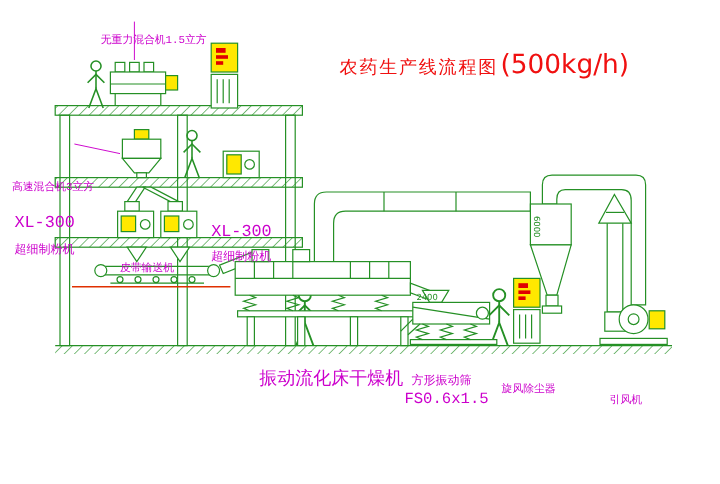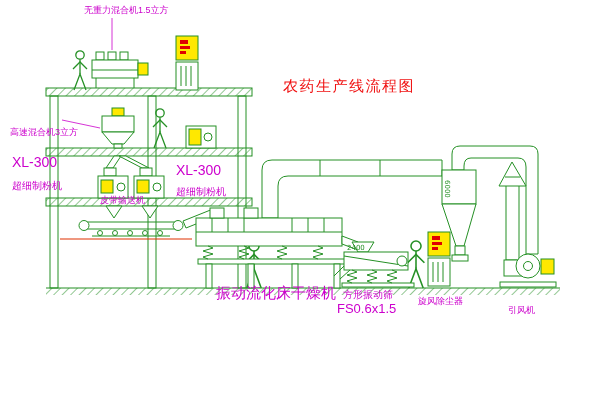--- a/index.html
+++ b/index.html
@@ -3,29 +3,30 @@
 <meta charset="utf-8">
 <style>
   html,body{margin:0;padding:0;background:#ffffff;}
   .stage{
     position:relative;width:600px;height:403px;background:#ffffff;overflow:hidden;
     font-family:"DejaVu Sans",sans-serif;
   }
   .stage svg{position:absolute;left:0;top:0;}
   .lbl{
     position:absolute;color:#cc00cc;white-space:nowrap;line-height:1;
-    font-family:Liberation Sans, sans-serif;
+    font-family:Liberation Mono, monospace;
+    margin-top:24px;
   }
   .dim{
     position:absolute;color:#259025;font-size:7px;white-space:nowrap;line-height:1;
   }
   .dim-v{transform:rotate(90deg);transform-origin:0 0;}
   .title-row{
     position:absolute;left:283px;top:42px;display:flex;align-items:baseline;
-    color:#f01010;white-space:nowrap;margin-top:35px;
+    color:#f01010;white-space:nowrap;
   }
   .title-main{font-size:15px;letter-spacing:1.5px;}
   .title-cap{font-size:22px;margin-left:2px;}
 </style>
 </head>
 <body>
 
 <div class="stage">
 
 <svg width="600" height="403" viewBox="0 0 600 403">
@@ -198,20 +199,21 @@
     <rect x="504" y="260" width="20" height="16"></rect>
     <circle cx="528" cy="266" r="12"></circle>
     <circle cx="528" cy="266" r="4.5"></circle>
     <rect x="541" y="259" width="13" height="15" fill="#ffe800"></rect>
     <rect x="500" y="282" width="56" height="5"></rect>
   </g>
 </svg>
 
 <div class="title-row">
   <span class="title-main">农药生产线流程图</span>
+  <span class="title-cap">(500kg/h)</span>
 </div>
 
 <div class="lbl" style="left:84px;top:6px;font-size:9px">无重力混合机1.5立方</div>
 <div class="lbl" style="left:10px;top:128px;font-size:9px">高速混合机3立方</div>
 
 <div class="lbl" style="left:12px;top:155px;font-size:14px">XL-300</div>
 <div class="lbl" style="left:12px;top:181px;font-size:10px">超细制粉机</div>
 
 <div class="lbl" style="left:176px;top:163px;font-size:14px">XL-300</div>
 <div class="lbl" style="left:176px;top:187px;font-size:10px">超细制粉机</div>

